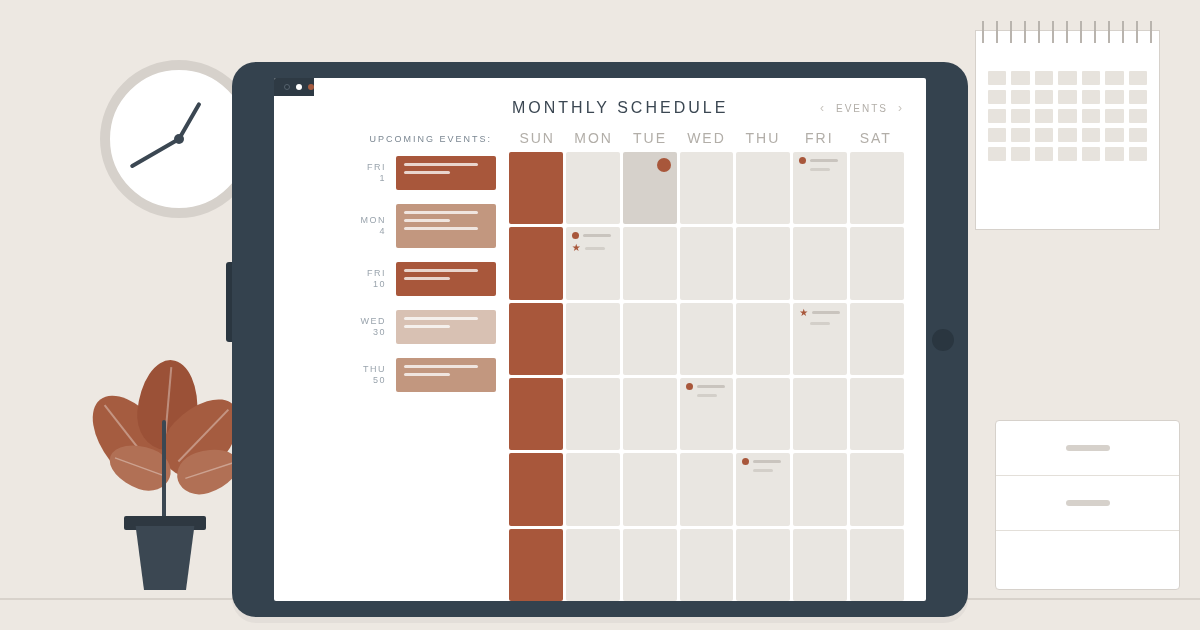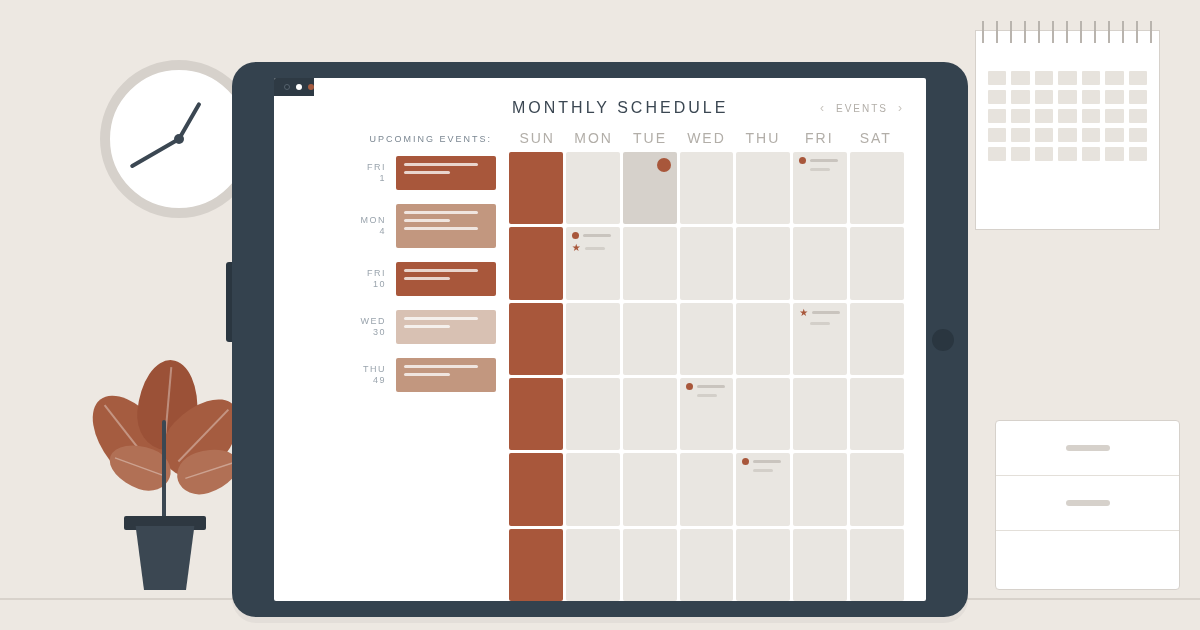--- a/index.html
+++ b/index.html
@@ -489,21 +489,21 @@
             </div>
             <div class="event-card" style="background:#d8c1b3">
               <div class="line long"></div>
                 <div class="line short"></div>
             </div>
           </div>
 
           <div class="event-row">
             <div class="event-date">
               <div>THU</div>
-              <div>49</div>
+              <div>50</div>
             </div>
             <div class="event-card" style="background:#c2977f">
               <div class="line long"></div>
                 <div class="line short"></div>
             </div>
           </div>
         </div>
 
         <div class="calendar">
           <div class="day-labels">

